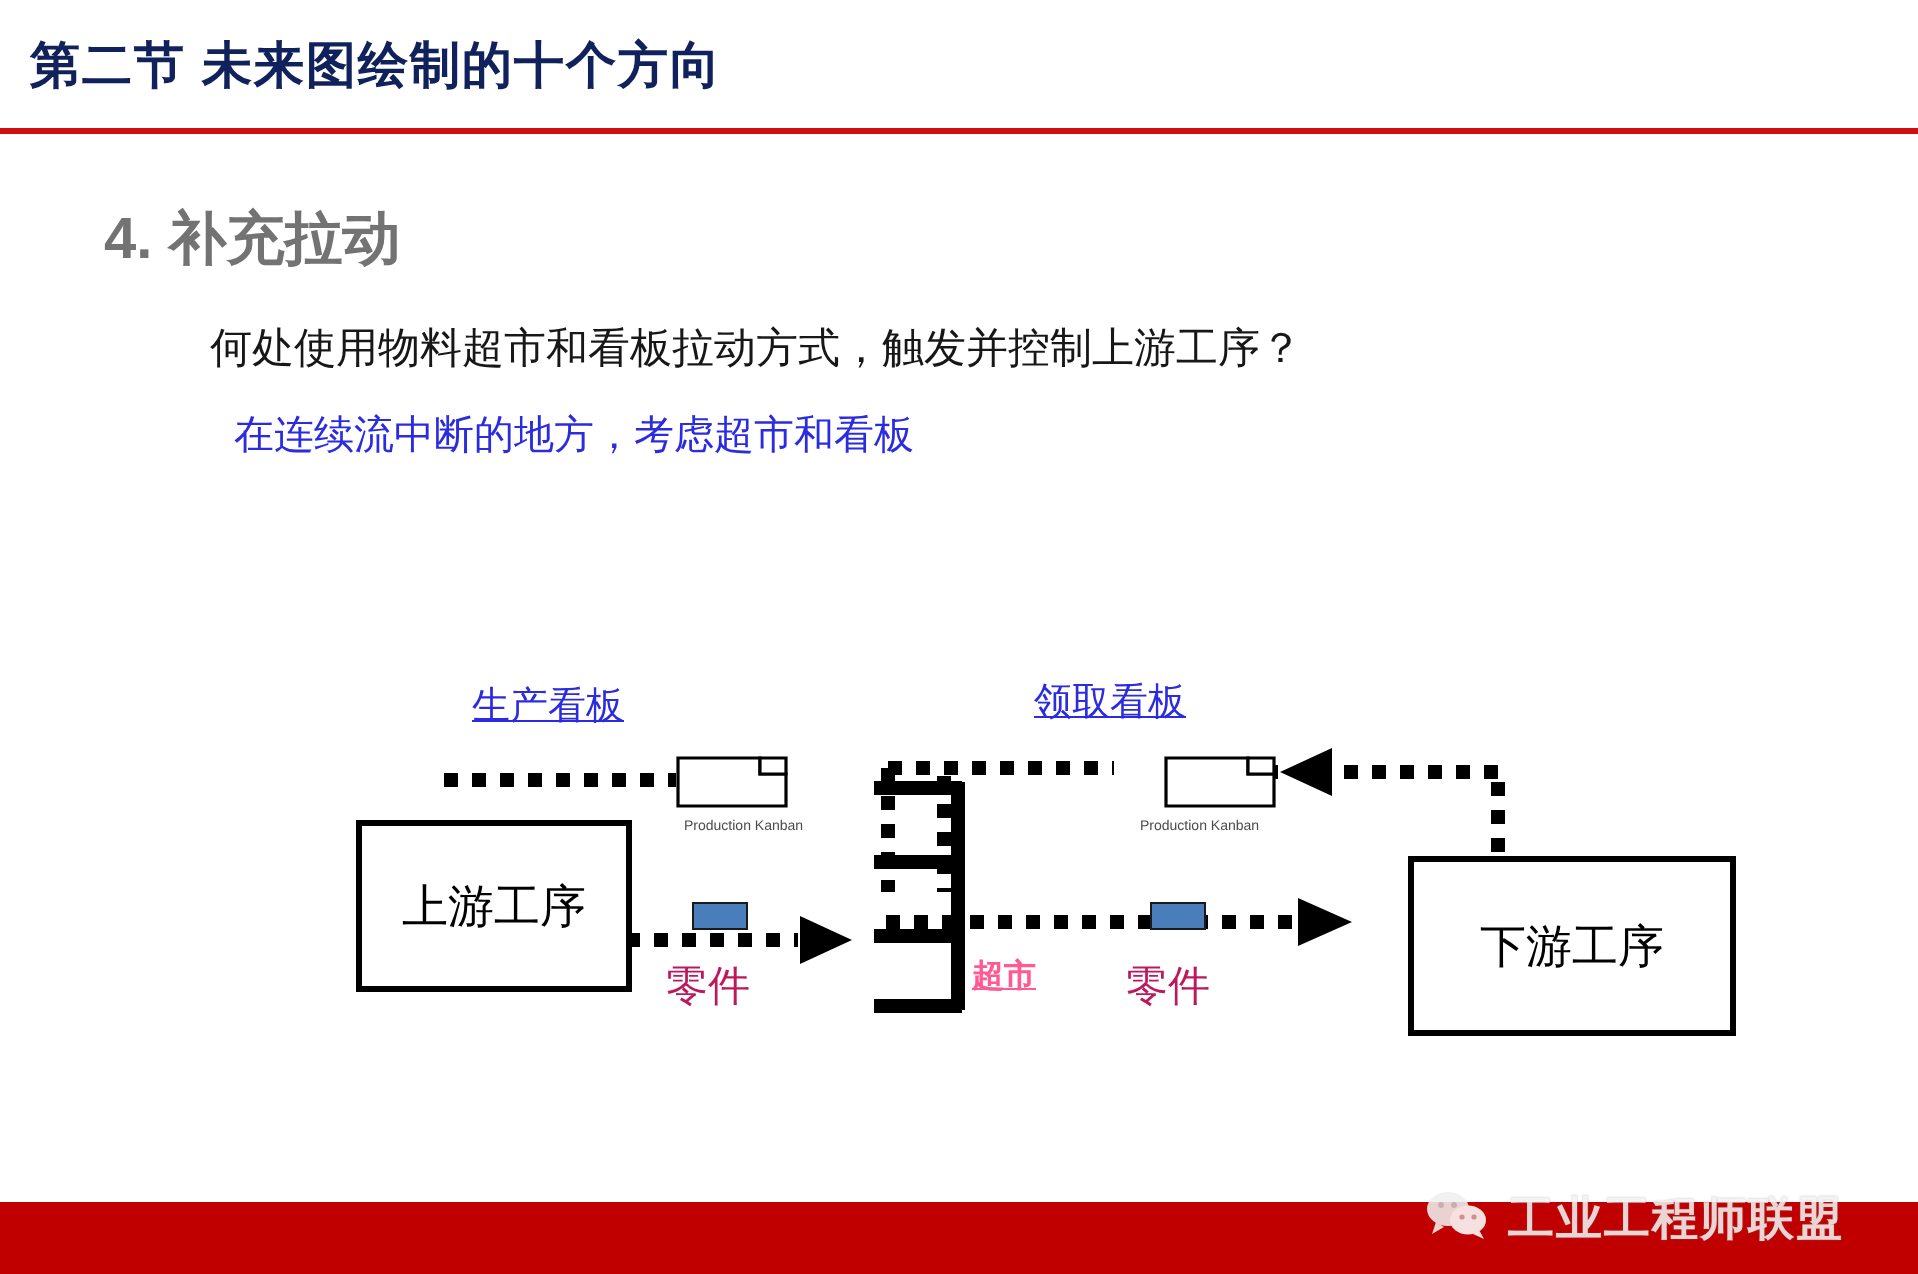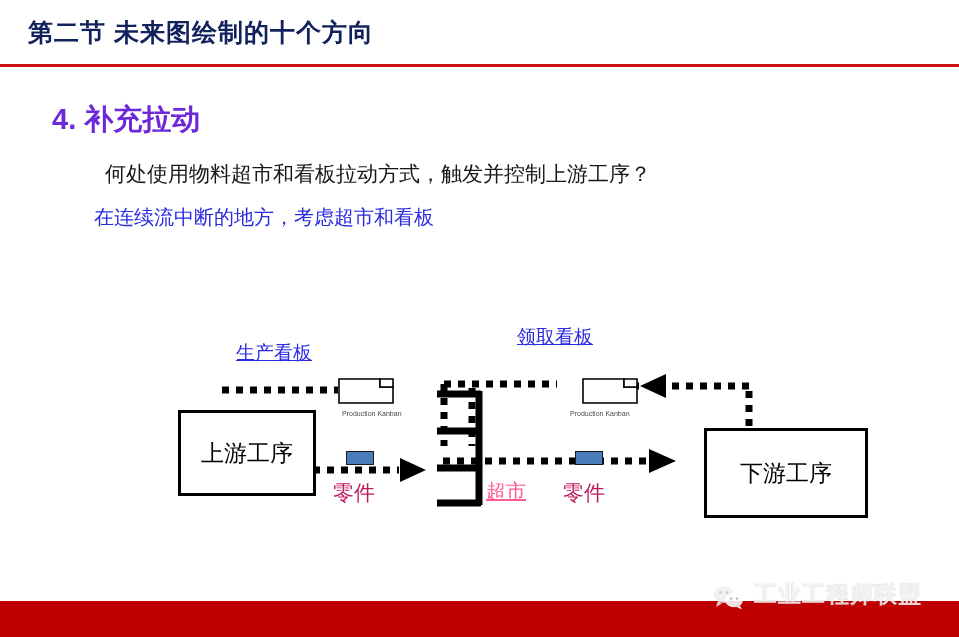--- a/index.html
+++ b/index.html
@@ -11,21 +11,21 @@
     height: 637px;
     background: #ffffff;
     font-family: "Liberation Serif", "DejaVu Serif", serif;
     position: relative;
     overflow: hidden;
   }
 
   
   #slide-title {
     position: absolute;
-    left: 28px;
+    left: 15px;
     top: 16px;
     font-family: "Liberation Sans", "DejaVu Sans", sans-serif;
     font-weight: bold;
     font-size: 25px;
     color: #10215c;
     letter-spacing: 1px;
     white-space: nowrap;
   }
   #title-rule {
     position: absolute;
@@ -37,34 +37,34 @@
   }
 
   
   #section-number-heading {
     position: absolute;
     left: 52px;
     top: 100px;
     font-family: "Liberation Sans", "DejaVu Sans", sans-serif;
     font-weight: bold;
     font-size: 29px;
-    color: #6d28d9;
+    color: #737373;
     white-space: nowrap;
   }
   #question-line {
     position: absolute;
     left: 105px;
     top: 160px;
     font-size: 21px;
     color: #171717;
     white-space: nowrap;
   }
   #note-line {
     position: absolute;
-    left: 94px;
+    left: 117px;
     top: 204px;
     font-size: 20px;
     color: #2b2be0;
     white-space: nowrap;
   }
 
   
   #diagram {
     position: absolute;
     left: 0;
@@ -79,21 +79,21 @@
   }
 
   
   .kanban-header {
     font-size: 19px;
     color: #2b2be0;
     text-decoration: underline;
     font-family: "Liberation Serif", "DejaVu Serif", serif;
   }
   #label-production-kanban-header { left: 236px; top: 340px; }
-  #label-withdrawal-kanban-header { left: 517px; top: 324px; }
+  #label-withdrawal-kanban-header { left: 517px; top: 338px; }
 
   
   .process-box {
     position: absolute;
     border: 3px solid #000000;
     background: #ffffff;
     display: flex;
     align-items: center;
     justify-content: center;
     font-size: 23px;
@@ -124,23 +124,24 @@
   #supermarket-icon {
     position: absolute;
     left: 437px;
     top: 389px;
     width: 46px;
     height: 118px;
   }
   #label-supermarket {
     left: 486px;
     top: 478px;
-    font-size: 20px;
+    font-size: 16px;
     color: #ff5a91;
     text-decoration: underline;
+    font-weight: bold;
   }
 
   
   .parts-label {
     font-size: 21px;
     color: #be185d;
   }
   #label-parts-left { left: 333px; top: 479px; }
   #label-parts-right { left: 563px; top: 479px; }
 
@@ -161,23 +162,23 @@
     position: absolute;
     left: 0;
     top: 601px;
     width: 959px;
     height: 36px;
     background: #c00000;
   }
   #watermark {
     position: absolute;
     left: 712px;
-    top: 579px;
+    top: 594px;
     display: flex;
-    align-items: flex-end;
+    align-items: flex-start;
     gap: 8px;
     opacity: 0.88;
   }
   #watermark-text {
     font-family: "Liberation Sans", "DejaVu Sans", sans-serif;
     font-size: 23px;
     font-weight: bold;
     color: #f2f2f2;
     letter-spacing: 1px;
     white-space: nowrap;

